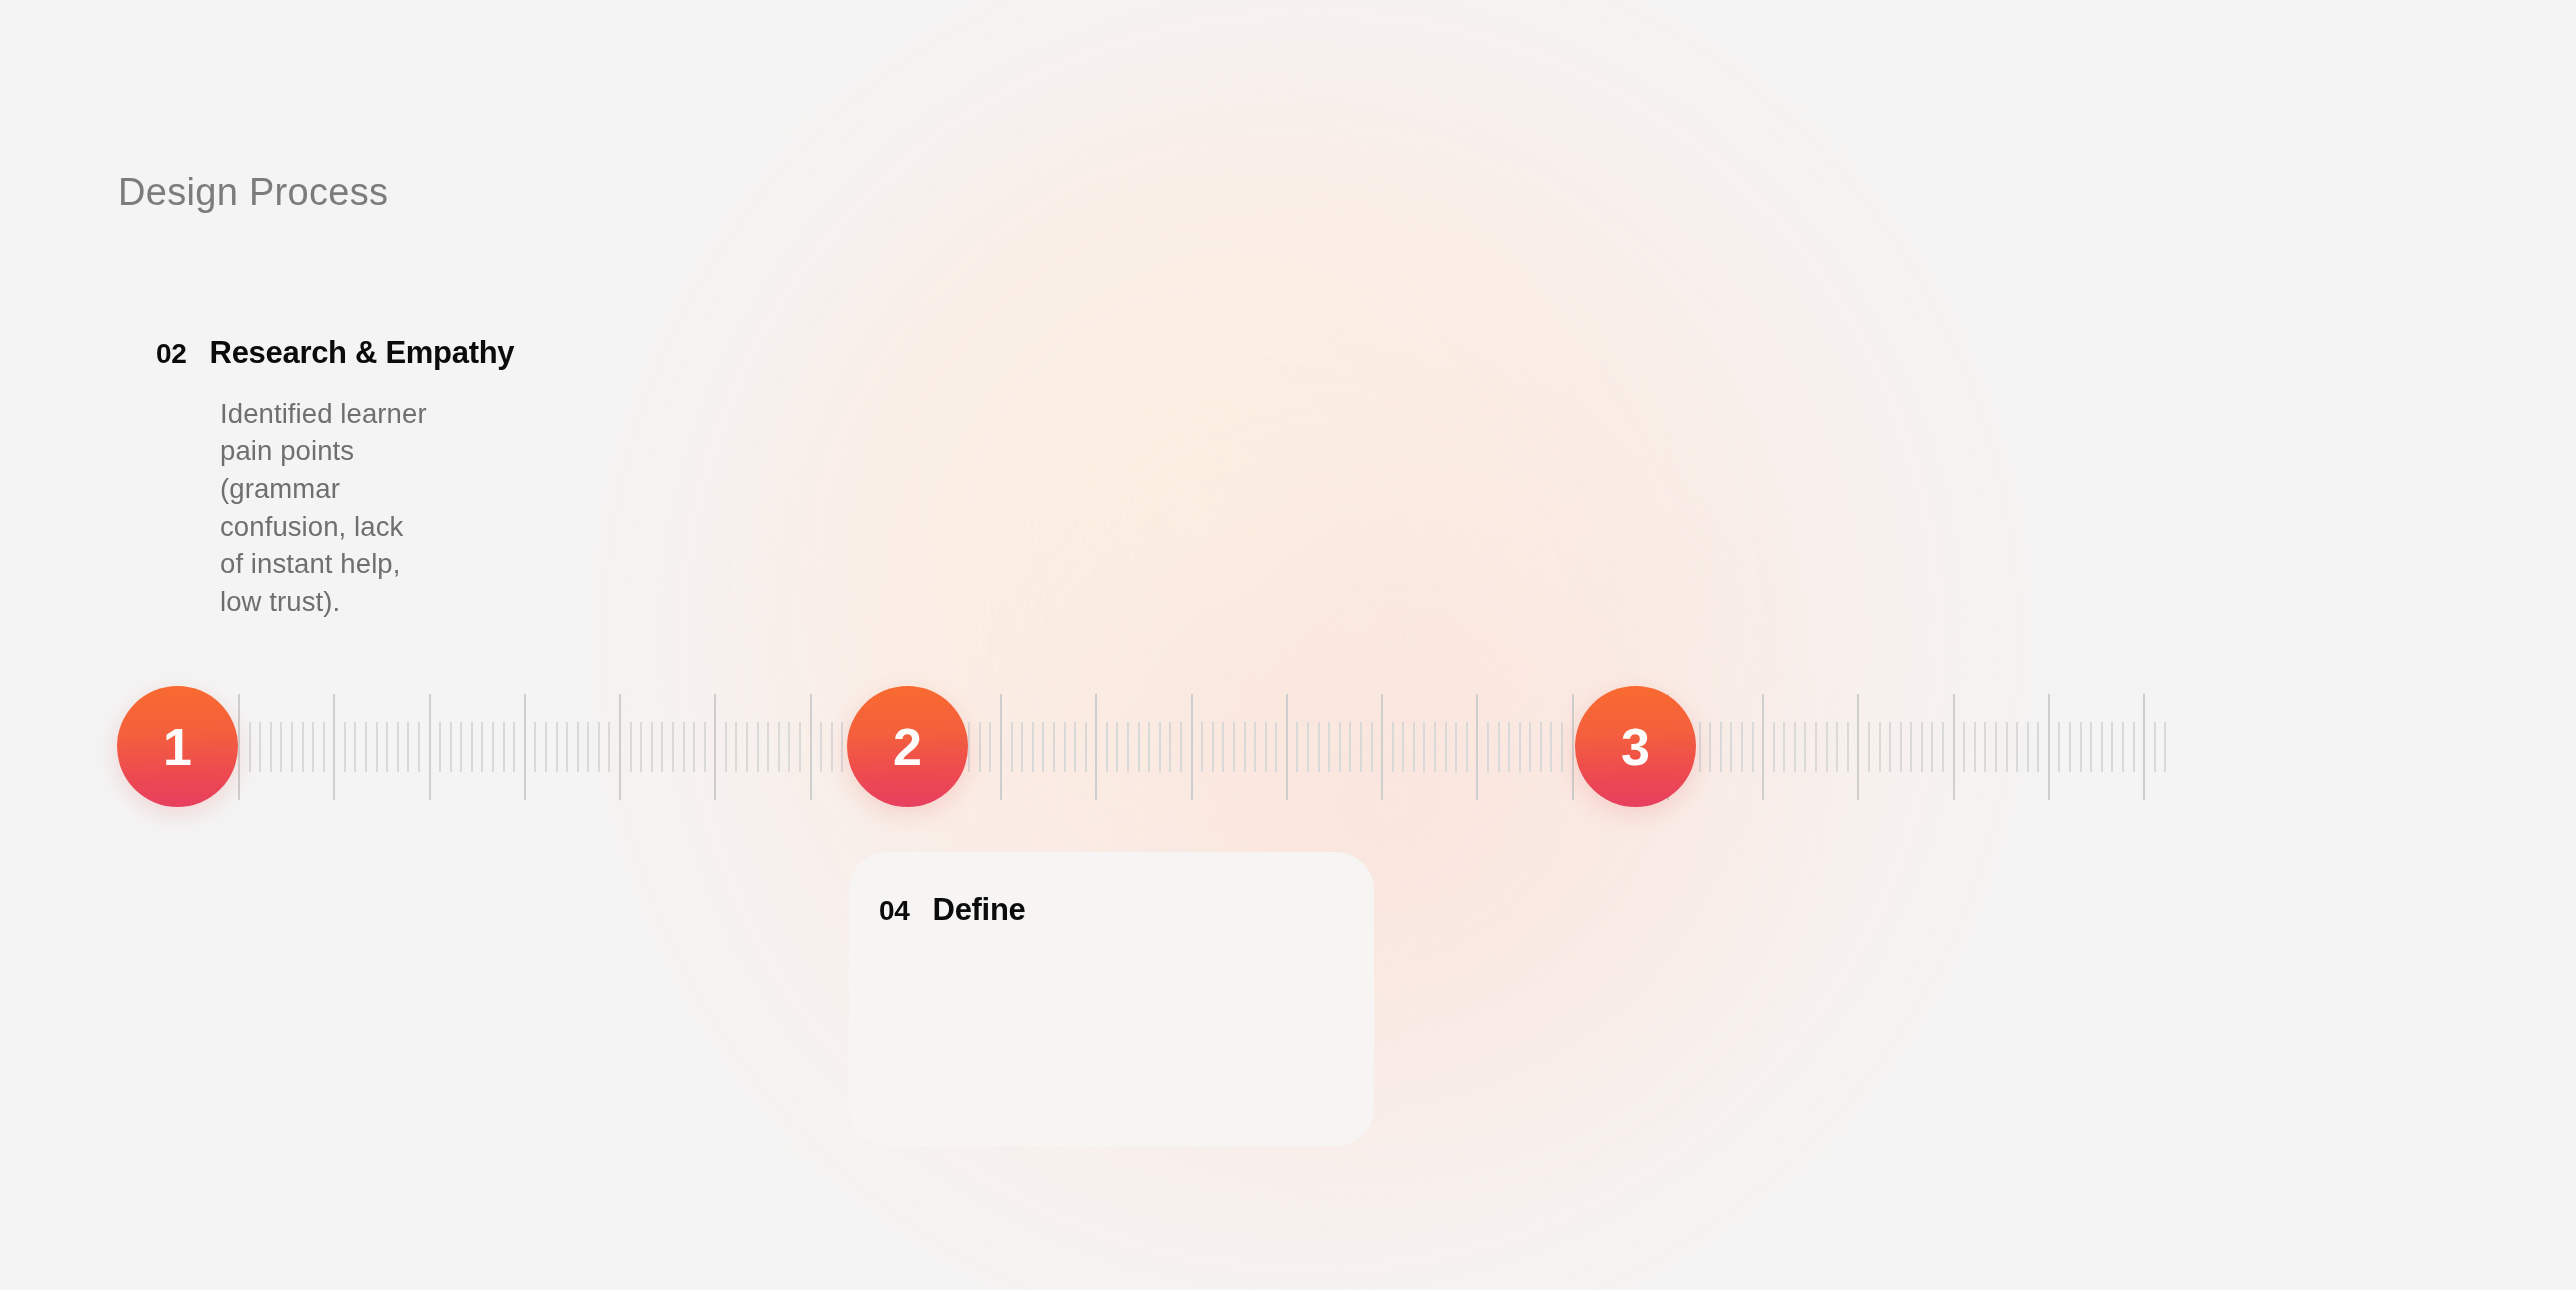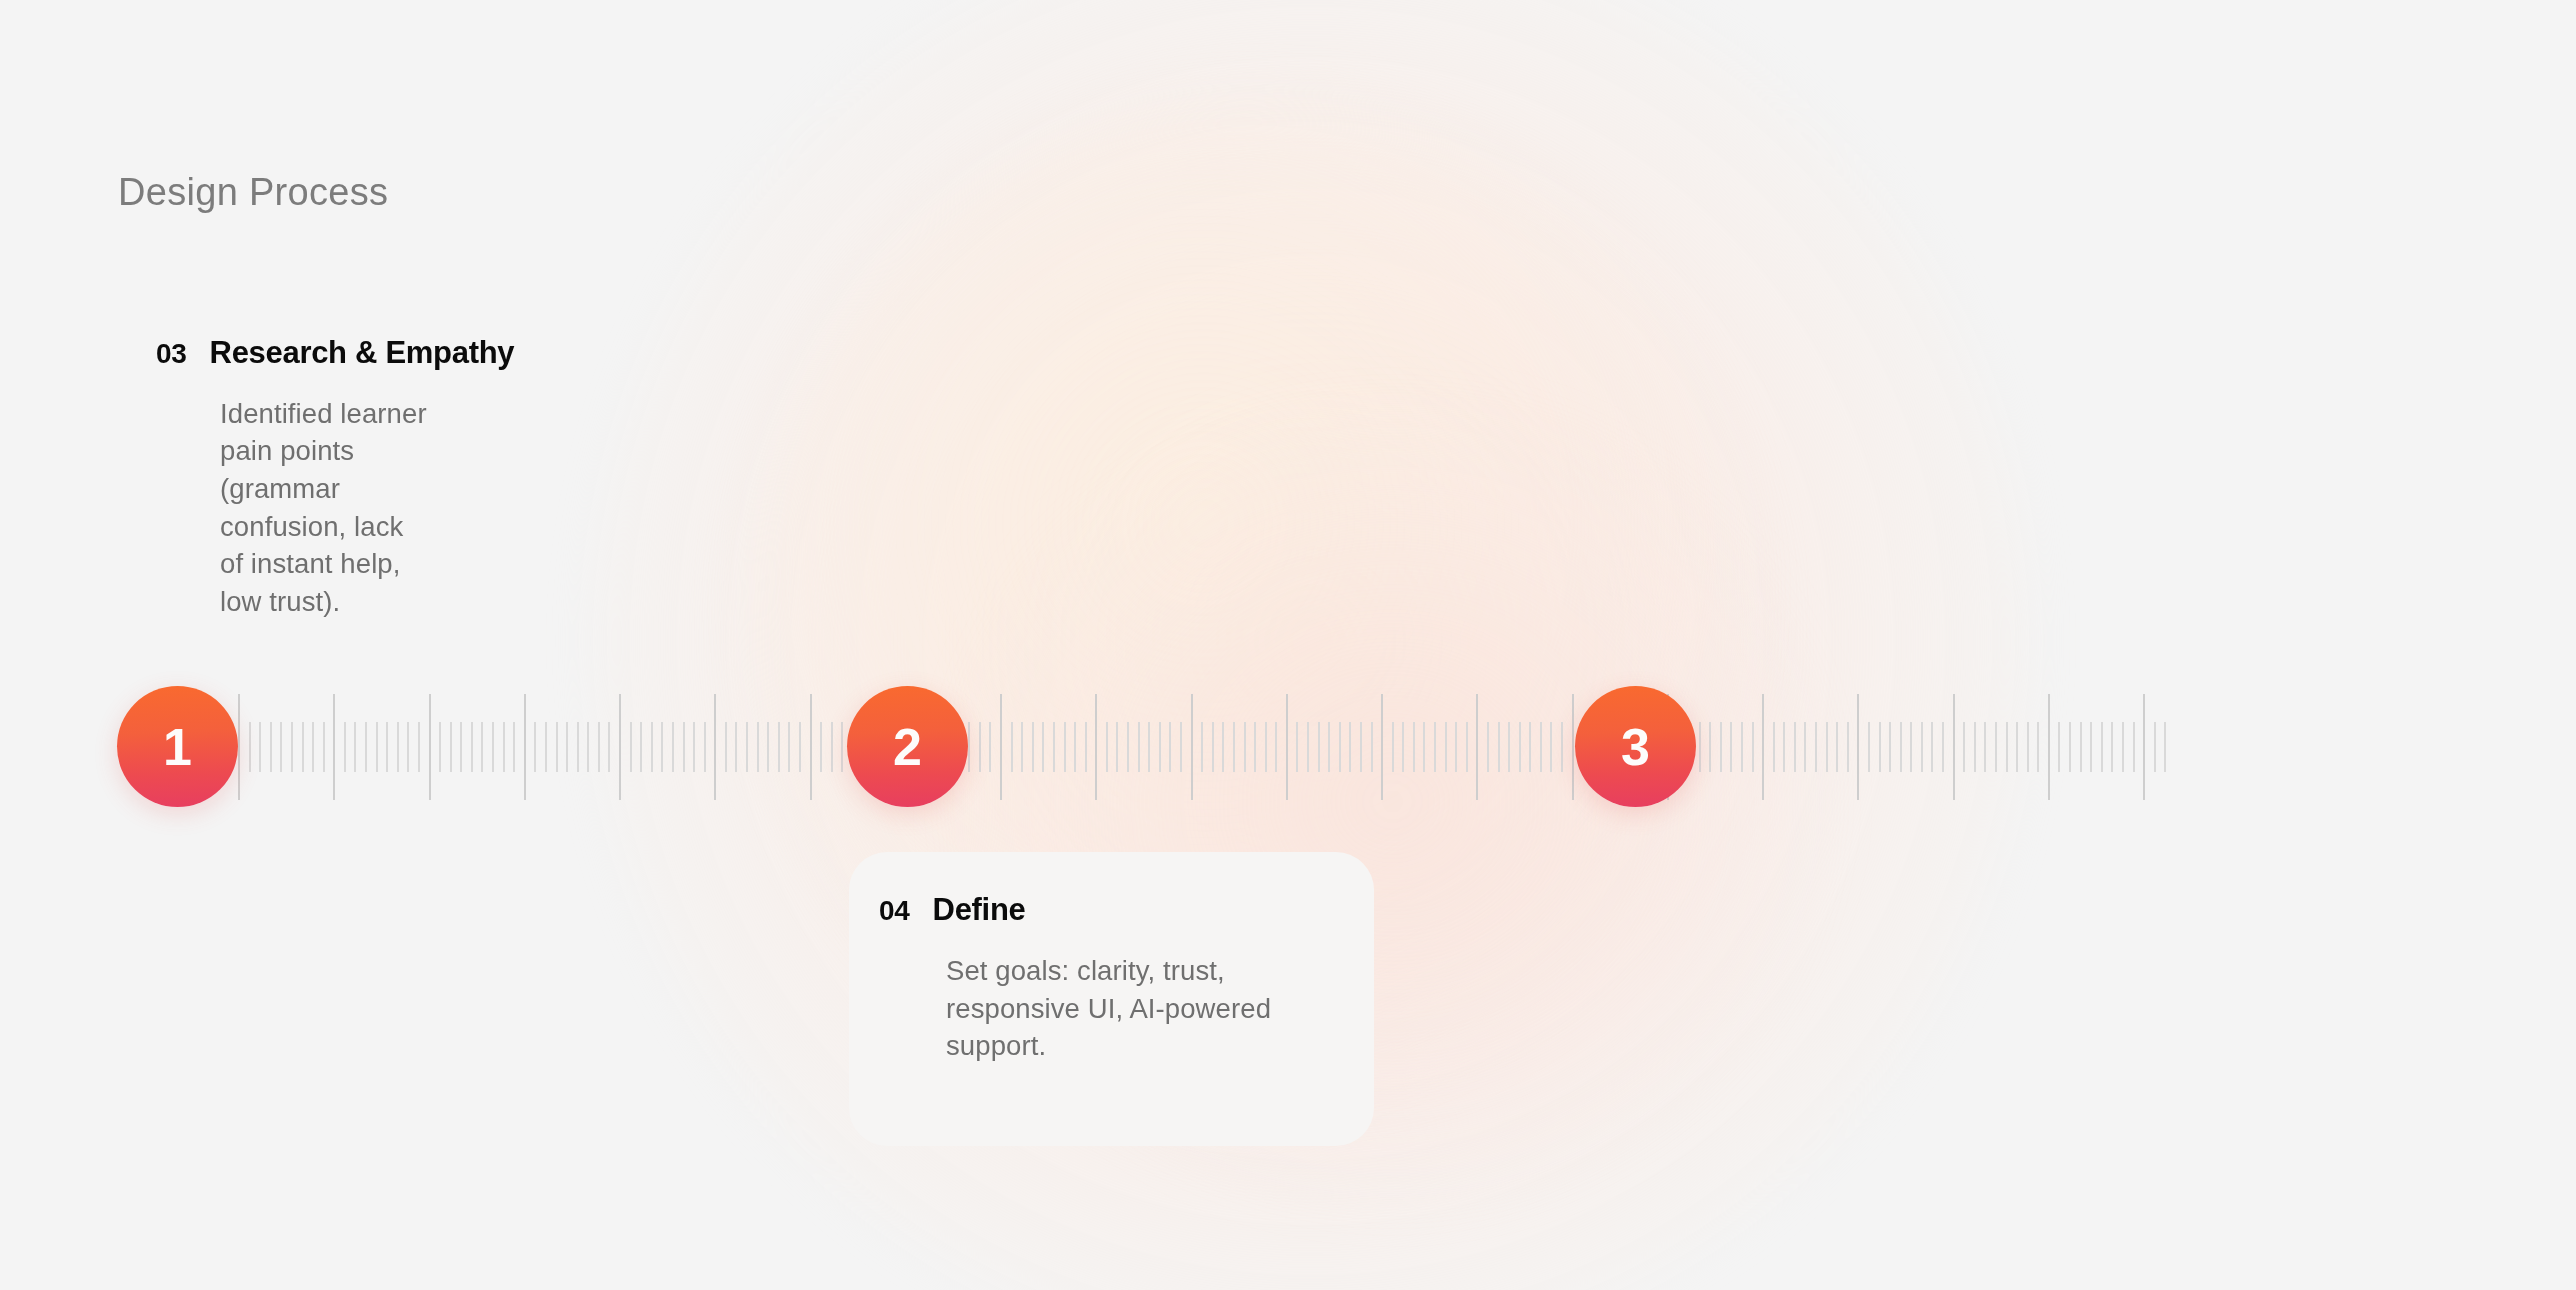--- a/index.html
+++ b/index.html
@@ -158,21 +158,21 @@
 <div id="stage">
 
   <div class="blob blob-main"></div>
   <div class="blob blob-warm"></div>
   <div class="blob blob-pink"></div>
 
   <div class="page-title">Design Process</div>
 
   <div class="card" style="left:118px; top:309px; width:537px; height:295px;">
     <div class="card-head" style="margin-left:38px; padding-top:25.5px;">
-      <span class="card-num">03</span>
+      <span class="card-num">02</span>
       <span class="card-title">Research &amp; Empathy</span>
     </div>
     <div class="card-body" style="margin-left:102px; margin-top:24px; width:208px;">Identified learner pain points (grammar confusion, lack of instant help, low trust).</div>
   </div>
 
 
   <div class="timeline" id="ruler">
       <div class="tick major" style="left: 0px;"></div>
       <div class="tick minor" style="left: 10.6px;"></div>
       <div class="tick minor" style="left: 21px;"></div>
@@ -377,20 +377,19 @@
   <div class="node" style="left:117px; top:686px;">1</div>
   <div class="node" style="left:847px; top:686px;">2</div>
   <div class="node" style="left:1575px; top:686px;">3</div>
   <div class="node" style="left:2304px; top:686px;">4</div>
 
   <div class="card filled" style="left:849px; top:852px; width:525px; height:294px;">
     <div class="card-head" style="margin-left:30px; padding-top:40px;">
       <span class="card-num">04</span>
       <span class="card-title">Define</span>
     </div>
-    <div class="card-body" style="margin-left:97px; margin-top:24px; width:376px;">Set goals: clarity, trust, responsive UI, AI-powered support.</div>
   </div>
 
   <div class="card" style="left:1932px; top:852px; width:564px; height:309px;">
   </div>
 
 </div>
 
 
 </body></html>

